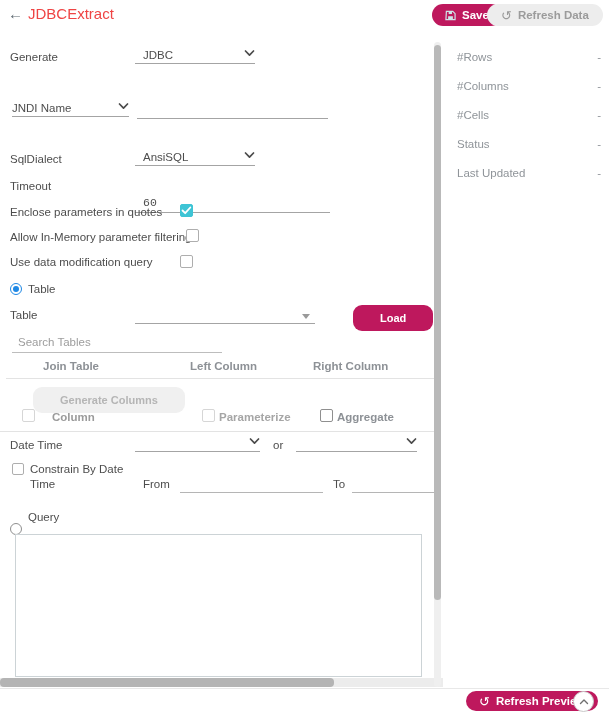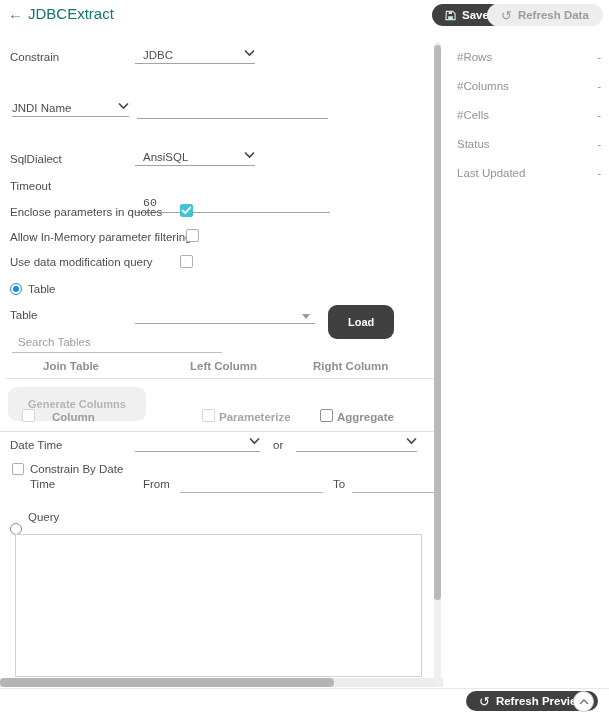--- a/index.html
+++ b/index.html
@@ -7,24 +7,24 @@
     width:609px;height:713px;position:relative;background:#ffffff;overflow:hidden;
     font-family:"Liberation Sans","DejaVu Sans",sans-serif;color:#4d4d4d;
     -webkit-font-smoothing:antialiased;
   }
   .abs{position:absolute;}
   .lbl{font-size:11.5px;color:#4d4d4d;white-space:nowrap;}
   .glbl{font-size:11.5px;color:#8d9196;font-weight:bold;white-space:nowrap;}
 
   
   .back{font-size:15px;color:#5f6a72;line-height:16px;cursor:pointer;}
-  .title{font-size:15px;color:#0f766e;white-space:nowrap;text-align:center;}
+  .title{font-size:15px;color:#ef4444;white-space:nowrap;text-align:center;}
   .btn{display:flex;align-items:center;justify-content:center;gap:6px;border-radius:11px;
        height:22px;font-size:11.5px;font-weight:bold;box-sizing:border-box;cursor:pointer;}
-  .btn-teal{background:#404040;color:#fff;border:none;}
+  .btn-teal{background:#be185d;color:#fff;border:none;}
   .btn-gray{background:#ededed;color:#9b9b9b;border:none;}
   .refresh-glyph{font-size:13px;line-height:13px;font-weight:normal;}
 
   
   .uline{border-bottom:1px solid #a4a4a4;box-sizing:border-box;display:flex;align-items:flex-end;
          justify-content:space-between;padding-bottom:2px;}
   .uline .val{font-size:11.5px;color:#4d4d4d;white-space:nowrap;}
   .chev{flex:none;}
   .tri-down{width:0;height:0;border-left:4px solid transparent;border-right:4px solid transparent;
             border-top:5px solid #9a9a9a;}
@@ -39,22 +39,22 @@
   .cbx.checked{background:#3EC4D5;border-color:#3EC4D5;}
   .cbx.checked svg{display:block;}
   .cbx.dim{border-color:#d6d6d6;}
   .cbx.mid{border-color:#8f8f8f;}
   .radio{width:12px;height:12px;border:1.5px solid #8f8f8f;border-radius:50%;background:#fff;
          box-sizing:border-box;position:relative;cursor:pointer;}
   .radio.selected{border-color:#1E88E5;}
   .radio.selected::after{content:"";position:absolute;left:50%;top:50%;width:6px;height:6px;
          margin:-3px 0 0 -3px;border-radius:50%;background:#1E88E5;}
 
-  .pill-sm{height:34px;border-radius:9px;display:flex;align-items:center;justify-content:center;
-           font-size:11px;font-weight:bold;padding:0 20px;box-sizing:border-box;cursor:pointer;}
+  .pill-sm{height:26px;border-radius:9px;display:flex;align-items:center;justify-content:center;
+           font-size:11px;font-weight:bold;padding:0 27px;box-sizing:border-box;cursor:pointer;margin-left:25px;}
   .divider{border-top:1px solid #e3e3e3;height:0;}
   .helper{font-size:11px;line-height:15.5px;color:#9c9c9c;}
 
   textarea.qbox{border:1px solid #ccd3d6;background:#fff;resize:none;outline:none;
            font-family:inherit;font-size:12px;box-sizing:border-box;}
 
   
   .vsb-track{background:#efefef;border-radius:4px;}
   .vsb-thumb{background:#b9b9b9;border-radius:4px;width:100%;}
   .hsb-track{background:#ececec;}
@@ -85,21 +85,21 @@
         </svg>
     </span>
     <span>Save</span>
   </button>
 
   <button class="abs btn btn-gray" style="left:487px;top:4px;padding:0 14px;">
     <span class="refresh-glyph">↺</span>
     <span>Refresh Data</span>
   </button>
 
-  <span class="abs lbl" style="left:10px;top:51px;">Constrain</span>
+  <span class="abs lbl" style="left:10px;top:51px;">Generate</span>
   <div class="abs uline" style="left:12px;top:99px;width:117px;height:18px;">
     <span class="val">JNDI Name</span>
     <span class="chev">
       <svg width="11" height="7" viewBox="0 0 11 7">
           <path d="M1.5 1 L5.5 5.2 L9.5 1" fill="none" stroke="#4b4b4b" stroke-width="1.7" stroke-linecap="round" stroke-linejoin="round"></path>
         </svg>
     </span>
   </div>
 
   <div class="abs uline" style="left:135px;top:47px;width:120px;height:17px;">

